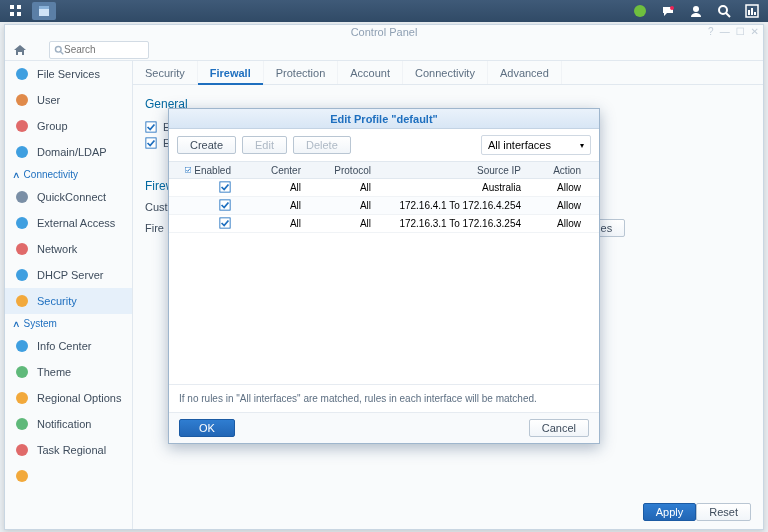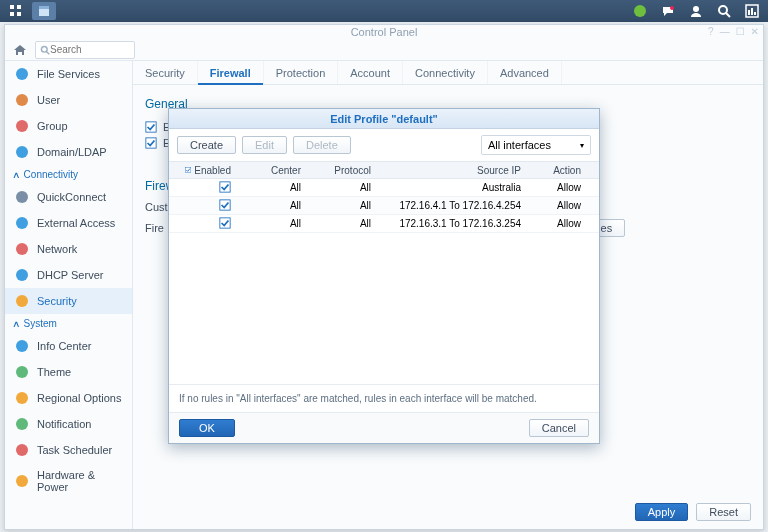--- a/index.html
+++ b/index.html
@@ -10,21 +10,21 @@
   .taskbar-left, .taskbar-right { display: flex; align-items: center; gap: 4px; }
   .taskbar-right { margin-left: auto; }
   .tb-btn { width: 24px; height: 18px; display: inline-flex; align-items: center; justify-content: center; border-radius: 2px; }
   .tb-btn svg { display:block; }
 
   
   .window { position: absolute; left: 4px; top: 24px; width: 760px; height: 506px; background: #f9fbfc; border: 1px solid #c9d6e2; box-shadow: 0 2px 6px rgba(0,0,0,.15); display: flex; flex-direction: column; justify-content: center; }
   .win-title { height: 14px; line-height: 14px; text-align: center; font-size: 11px; color: #8fa0b3; background:#f9fbfc; position:relative; }
   .win-title .win-ctrls { position:absolute; right:4px; top:0; display:flex; gap:6px; }
   .win-ctrls span { font-size:10px; color:#c2cdd8;}
-  .win-toolbar { height: 22px; display: flex; align-items: center; padding: 0 6px; gap: 6px; border-bottom: 1px solid #e1e8ef; }
+  .win-toolbar { height: 22px; display: flex; align-items: center; padding: 0 6px; gap: 20px; border-bottom: 1px solid #e1e8ef; }
   .home-btn { width:18px; height:18px; display:flex; align-items:center; justify-content:center; color:#6b7c8e;}
   .search-wrap { flex:0 0 100px; display:flex; align-items:center; border:1px solid #d2dbe4; border-radius:2px; height:18px; padding:0 4px; background:#fff;}
   .search-wrap svg { flex:0 0 auto; }
   .search-wrap input { border:none; outline:none; font-size:10px; width:70px; background:transparent; color:#6b7c8e;}
 
   .win-body { flex:1; display:flex; min-height:0; }
 
   
   .sidebar-wrap { width:128px; border-right:1px solid #e1e8ef; overflow-y:auto; position:relative;}
   .sidebar { font-size:11px; }
@@ -47,21 +47,21 @@
   .cb-row svg {flex:0 0 auto;}
   .field-row { display:flex; align-items:center; gap:12px; margin:6px 0;}
   .field-row label{ width:80px;}
   .field-row .sel{ flex:0 0 300px; height:18px; border:1px solid #cfd8e2; border-radius:2px; display:flex; align-items:center; padding:0 6px; font-size:10px; color:#6b7c8e; background:#fff; position:relative;}
   .field-row .sel::after{content:"\25BE"; position:absolute; right:6px; font-size:8px; color:#6b7c8e;}
 
   .btn { height:18px; padding:0 12px; font-size:11px; border:1px solid #b9c6d3; border-radius:2px; background:linear-gradient(#fff,#f1f5f9); color:#3e4c5c; cursor:pointer;}
   .btn.primary { background:linear-gradient(#2f7dd1,#2266b5); color:#fff; border-color:#1b5aa3;}
   .btn.disabled { color:#aeb9c5;}
 
-  .footer-bar { position:absolute; right:12px; bottom:8px; display:flex; gap:8px;}
+  .footer-bar { position:absolute; right:12px; bottom:8px; display:flex; gap:0;}
 
   
   .modal { position:absolute; left:168px; top:108px; width:432px; height:336px; background:#fff; border:1px solid #9fb6cd; box-shadow:0 4px 14px rgba(30,60,100,.35); display:flex; flex-direction:column; font-size:11px;}
   .modal-title { height:20px; line-height:20px; text-align:center; background:linear-gradient(#eaf2fb,#d8e6f5); color:#1e6fbf; font-weight:bold; border-bottom:1px solid #c3d3e4;}
   .modal-toolbar { display:flex; align-items:center; gap:6px; padding:6px 8px;}
   .modal-toolbar .sel { margin-left:auto; width:110px; height:20px; border:1px solid #cfd8e2; border-radius:2px; display:flex; align-items:center; padding:0 6px; position:relative; background:#fff;}
   .modal-toolbar .sel::after{content:"\25BE"; position:absolute; right:6px; font-size:8px;}
   .grid { flex:0 0 auto;}
   .grid-head, .grid-row { display:grid; grid-template-columns: 14px 50px 70px 70px 150px 60px; align-items:center; font-size:10px;}
   .grid-head { background:#f2f6fa; border-top:1px solid #e1e8ef; border-bottom:1px solid #e1e8ef; height:18px; color:#3e4c5c;}
@@ -263,29 +263,28 @@
               </svg>
             </span>
             <span>Notification</span>
           </div>
           <div class="sb-item">
             <span class="sb-icon">
               <svg width="14" height="14" viewBox="0 0 14 14">
                 <circle cx="7" cy="7" r="6" fill="#e06a6a"></circle>
               </svg>
             </span>
-            <span>Task Scheduler</span>
+            <span>Task Regional</span>
           </div>
           <div class="sb-item">
             <span class="sb-icon">
               <svg width="14" height="14" viewBox="0 0 14 14">
                 <circle cx="7" cy="7" r="6" fill="#f2a93c"></circle>
               </svg>
             </span>
-            <span>Hardware &amp; Power</span>
           </div>
         </div>
     </div>
     <div class="main">
       <div class="tabs" id="tabs">
           <div class="tab">Security</div>
           <div class="tab active">Firewall</div>
           <div class="tab">Protection</div>
           <div class="tab">Account</div>
           <div class="tab">Connectivity</div>

